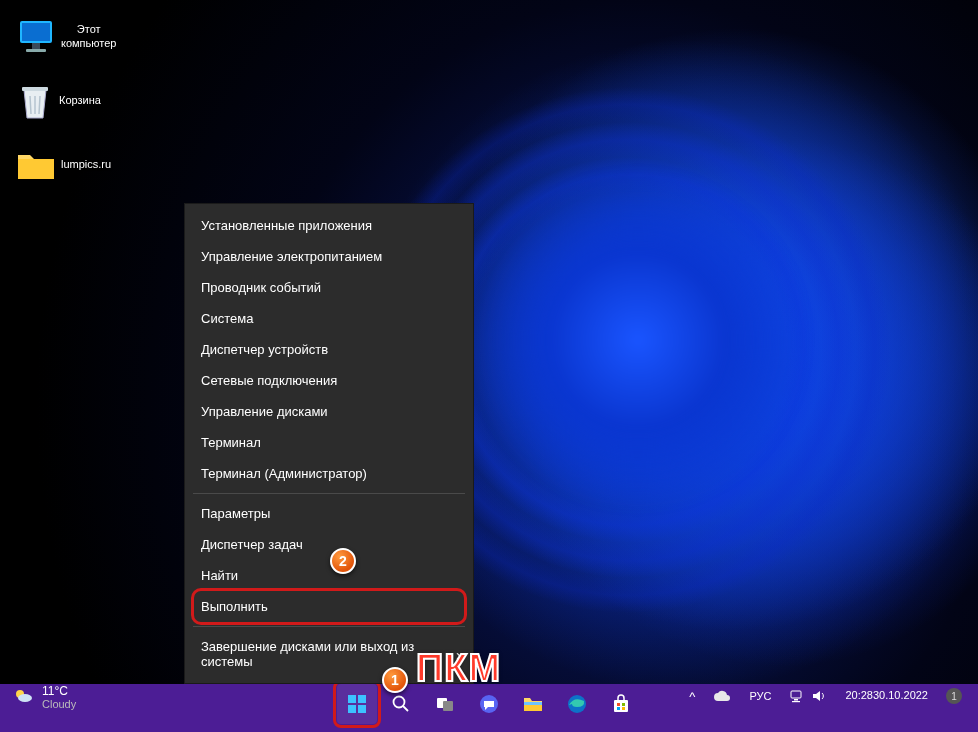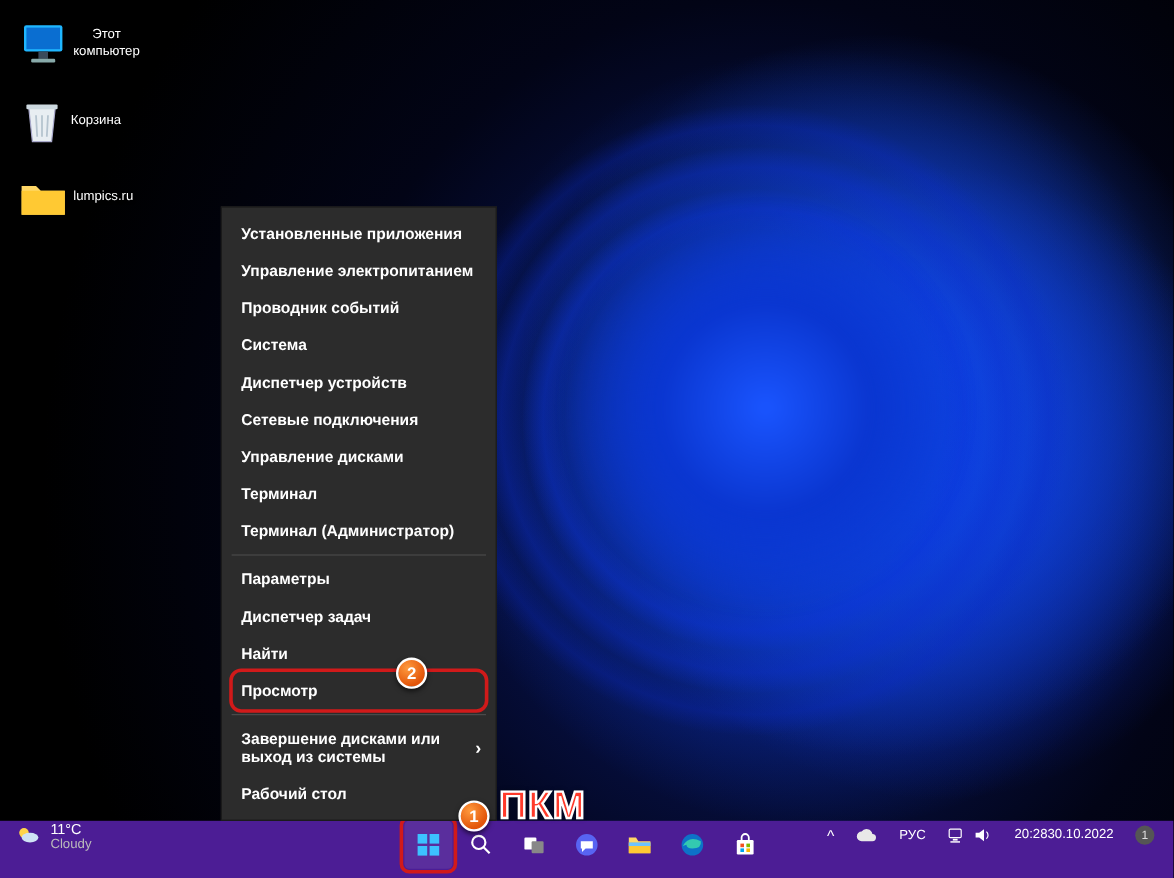--- a/index.html
+++ b/index.html
@@ -29,39 +29,39 @@
 }
 
 
 .desktop-icons { position: absolute; top: 14px; left: 14px; display:flex; flex-direction:column; gap:18px; }
 .desktop-icon { width: 78px; display:flex; flex-direction:row; align-items:center; gap:3px; cursor:pointer; }
 .desktop-icon .ico { width:46px; height:46px; display:flex; align-items:center; justify-content:center; }
 .desktop-icon .lbl { color:#fff; font-size:11px; text-align:center; text-shadow:0 1px 2px rgba(0,0,0,.8); line-height:1.25; }
 
 
 .winx-menu {
-  position:absolute; left:184px; bottom:48px; width:230px;
+  position:absolute; left:184px; bottom:48px; width:290px;
   background:#2c2c2c; border:1px solid #1a1a1a; color:#fff;
-  padding:6px 0; z-index:50; font-size:13px;font-weight:bold;
+  padding:6px 0; z-index:50; font-size:13px;
 }
 .winx-item { padding:8px 16px; display:flex; align-items:center; cursor:default; position:relative; }
 .winx-item.expand::after { content:"›"; position:absolute; right:12px; font-size:15px; }
 .winx-sep { height:1px; background:#4a4a4a; margin:4px 8px; }
 .winx-highlight { position:absolute; border:3px solid #d11a1a; border-radius:10px; left:6px; right:6px; pointer-events:none; }
 
 
 .badge {
   position:absolute; width:26px; height:26px; border-radius:50%;
   background: radial-gradient(circle at 35% 30%, #ff9a3e, #e2550a 70%);
   border:2px solid #fff; color:#fff; font-weight:700; font-size:14px;
   display:flex; align-items:center; justify-content:center; z-index:80;
   box-shadow:0 2px 4px rgba(0,0,0,.6);
 }
 .annotation-text {
-  position:absolute; color:#ff3a2a; font-weight:800; font-size:32px;
+  position:absolute; color:#ff3a2a; font-weight:800; font-size:38px;
   -webkit-text-stroke:2px #fff; z-index:80; letter-spacing:1px;
   text-shadow:0 0 4px rgba(0,0,0,.5);
   margin-top:40px;
 }
 
 
 .taskbar {
   position:absolute; left:0; right:0; bottom:0; height:48px;
   background:#4c1d95; display:flex; align-items:flex-start; z-index:40;
 }
@@ -148,29 +148,26 @@
   <div class="winx-item">
       <span>Параметры</span>
     </div>
   <div class="winx-item">
       <span>Диспетчер задач</span>
     </div>
   <div class="winx-item">
       <span>Найти</span>
     </div>
   <div class="winx-item" style="position:relative;">
-    <span>Просмотр</span>
+    <span>Выполнить</span>
     <div class="winx-highlight" style="top:-3px; bottom:-3px;"></div>
   </div>
   <div class="winx-sep"></div>
   <div class="winx-item expand">
       <span>Завершение дисками или выход из системы</span>
-    </div>
-  <div class="winx-item">
-      <span>Рабочий стол</span>
     </div>
 </div>
 
 <div class="badge" style="left:382px; bottom:39px;">1</div>
 <div class="badge" style="left:330px; bottom:158px;">2</div>
 <div class="annotation-text" style="left:416px; bottom:42px;">ПКМ</div>
 
 <div class="taskbar">
   <div class="weather">
     <span>

